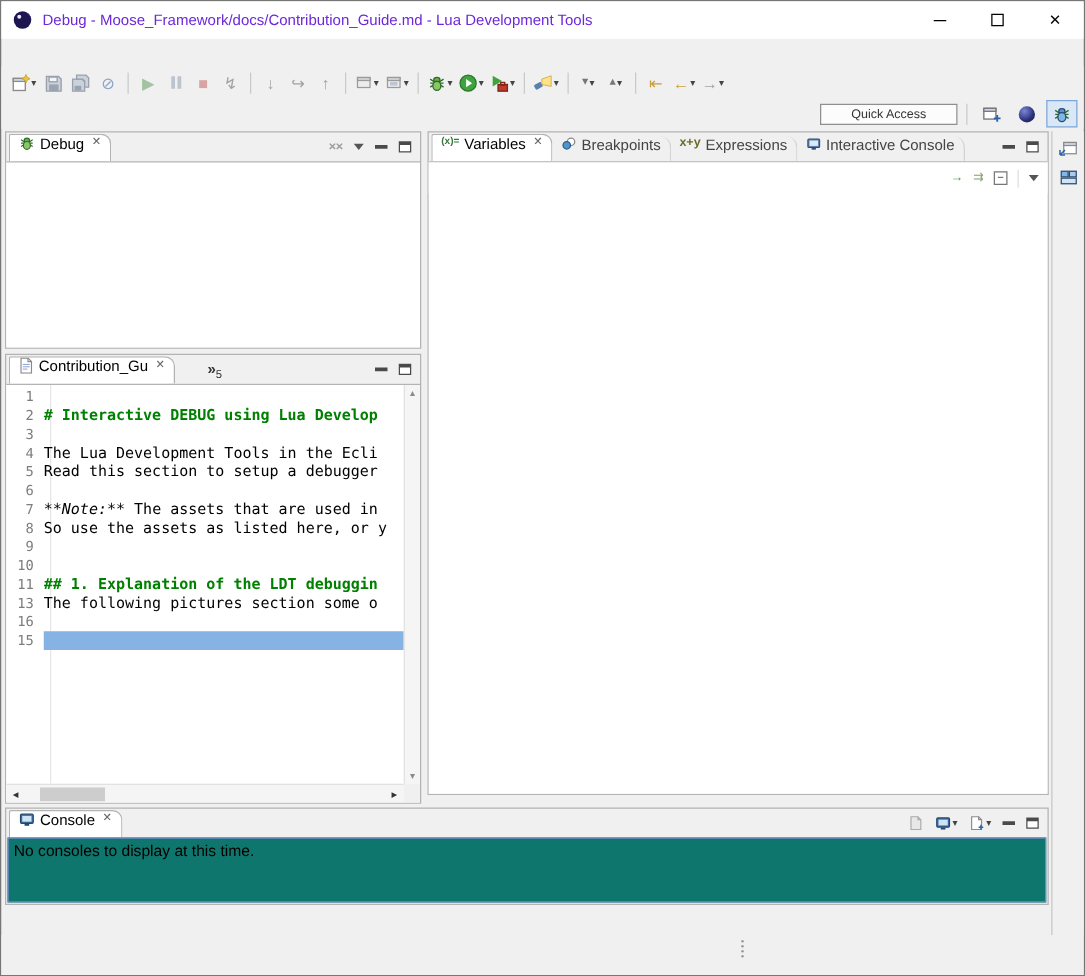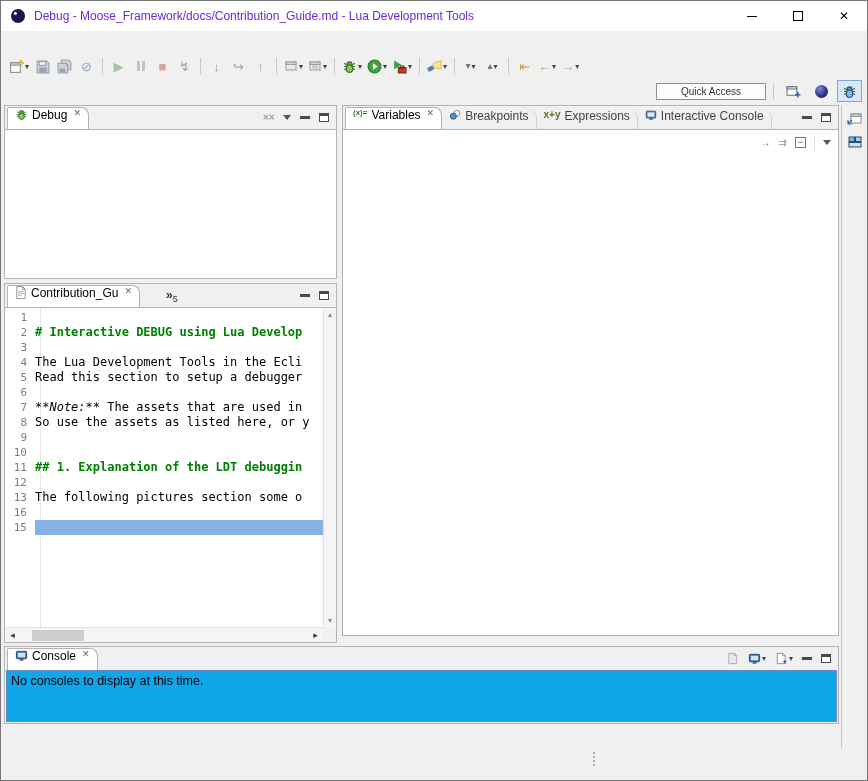--- a/index.html
+++ b/index.html
@@ -94,21 +94,21 @@
   
   .view-toolbar { height:25px; display:flex; align-items:center; justify-content:flex-end;
                   gap:8px; padding-right:7px; background:#fff; }
   .ic-collapse { width:11px; height:11px; border:1px solid #777; background:#fff; display:flex;
                  align-items:center; justify-content:center; font-size:9px; line-height:1; color:#333; }
   .vt-sep { width:1px; height:14px; background:#ddd; }
   .tab-glyph { font-size:8px; font-weight:bold; color:#35763a; }
   .tab-glyph2 { font-size:10px; font-weight:bold; color:#6b6b2a; }
 
   
-  .console-body { position:absolute; left:1px; right:1px; top:23px; bottom:1px; background:#0ea5e9;
+  .console-body { position:absolute; left:1px; right:1px; top:23px; bottom:1px; background:#0f766e;
                   border:1px solid #6d8bc3; }
   .console-msg { font-size:12.5px; color:#000; padding:3px 4px; }
 
   
   .right-trim { position:absolute; left:840px; top:104px; width:27px; height:643px;
                 border-left:1px solid #c6c6c6; background:#f0f0f0; display:flex;
                 flex-direction:column; align-items:center; padding-top:7px; gap:9px; }
 
   
   .statusbar { position:absolute; left:0; right:0; top:747px; height:33px; background:#f0f0f0; }
@@ -392,24 +392,20 @@
             <span class="ln">9</span>
             <span class="ct"></span>
           </div>
         <div class="crow">
             <span class="ln">10</span>
             <span class="ct"></span>
           </div>
         <div class="crow">
             <span class="ln">11</span>
             <span class="ct md-h">## 1. Explanation of the LDT debuggin</span>
-          </div>
-        <div class="crow">
-            <span class="ln">12</span>
-            <span class="ct"></span>
           </div>
         <div class="crow">
             <span class="ln">13</span>
             <span class="ct">The following pictures section some o</span>
           </div>
         <div class="crow">
             <span class="ln">16</span>
             <span class="ct"></span>
           </div>
         <div class="crow">

